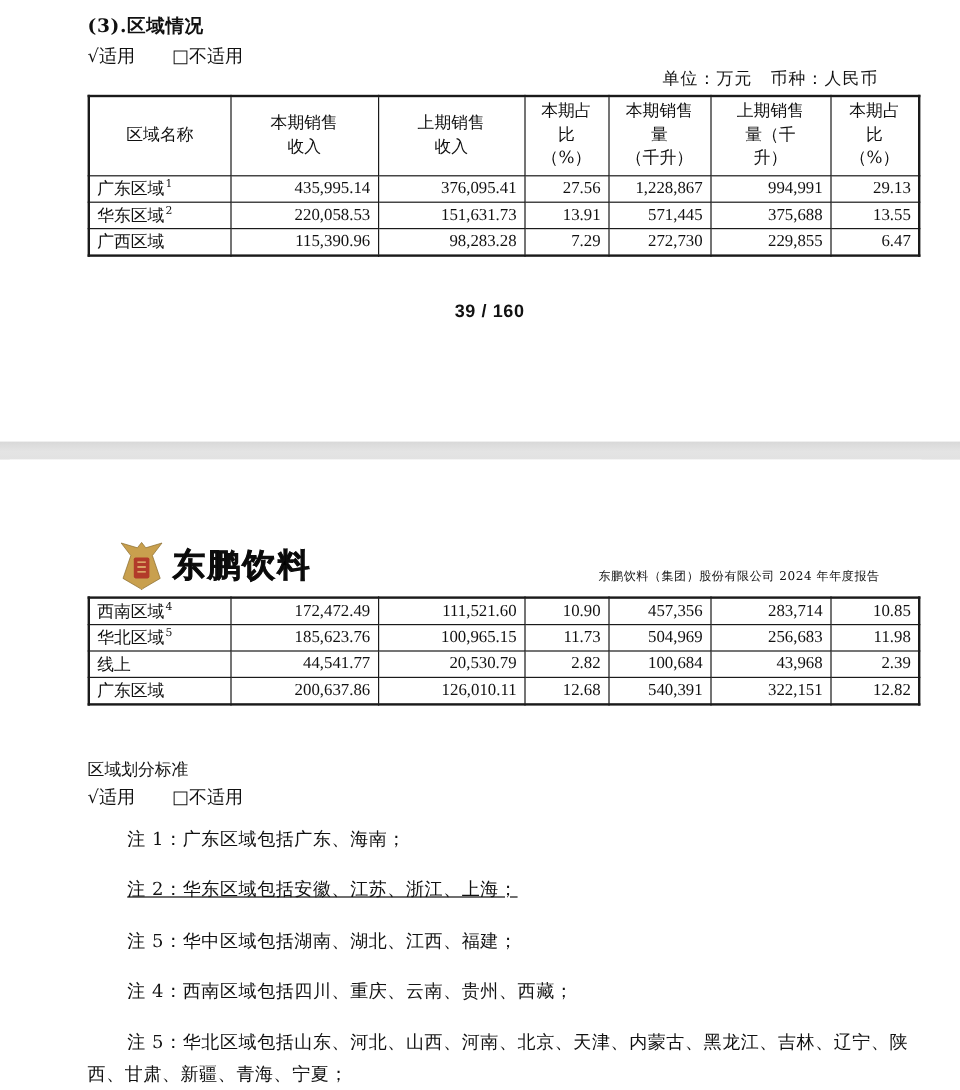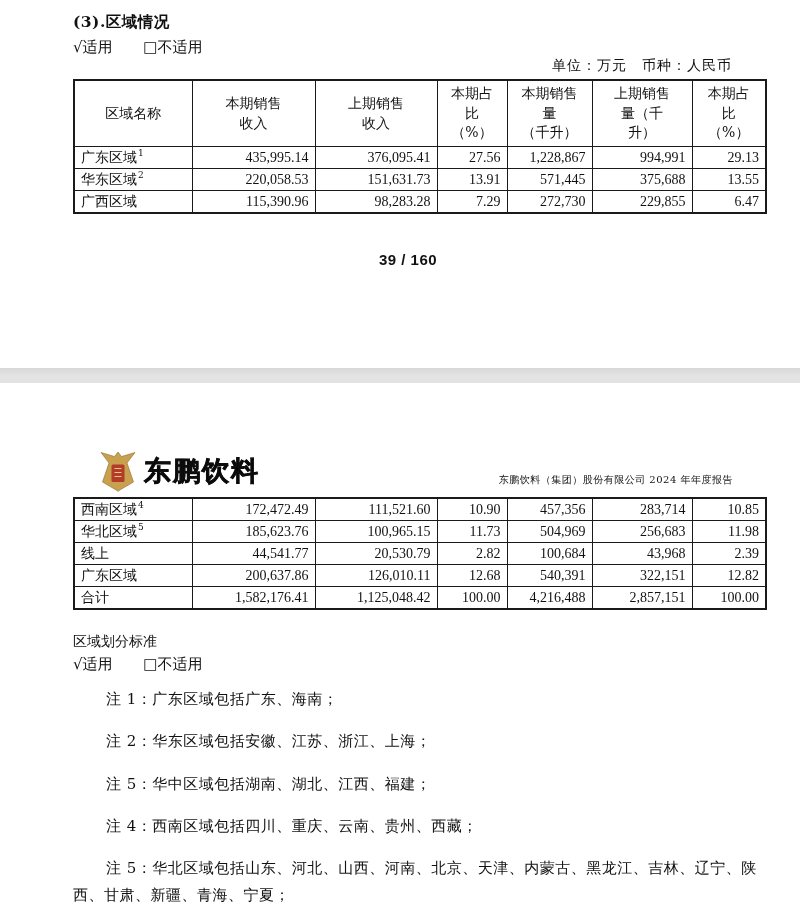--- a/index.html
+++ b/index.html
@@ -147,21 +147,21 @@
   .note {
     position: absolute;
     left: 65px;
     width: 690px;
     font-size: 15px;
     line-height: 27px;
     text-indent: 33px;
     letter-spacing: 0.5px;
   }
   #note-1 { top: 303px; }
-  #note-2 { top: 345px; }
+  #note-2 { top: 345px; text-decoration: underline; }
   #note-3 { top: 388px; }
   #note-4 { top: 430px; }
   #note-5 { top: 472px; }
 </style>
 </head>
 <body>
 
 <div class="page" id="page1">
   <div class="section-title">(3).区域情况</div>
   <div class="applicability">
@@ -290,29 +290,20 @@
         </tr>
         <tr>
           <td class="name-cell">广东区域</td>
           <td class="num-cell">200,637.86</td>
           <td class="num-cell">126,010.11</td>
           <td class="num-cell">12.68</td>
           <td class="num-cell">540,391</td>
           <td class="num-cell">322,151</td>
           <td class="num-cell">12.82</td>
         </tr>
-        <tr>
-          <td class="name-cell">合计</td>
-          <td class="num-cell">1,582,176.41</td>
-          <td class="num-cell">1,125,048.42</td>
-          <td class="num-cell">100.00</td>
-          <td class="num-cell">4,216,488</td>
-          <td class="num-cell">2,857,151</td>
-          <td class="num-cell">100.00</td>
-        </tr>
       </tbody>
   </table>
 
   <div class="division-title">区域划分标准</div>
   <div class="applicability2">
     <span class="check">√适用</span>
     <span class="uncheck">□不适用</span>
   </div>
 
   <div class="note" id="note-1">注 1：广东区域包括广东、海南；</div>

